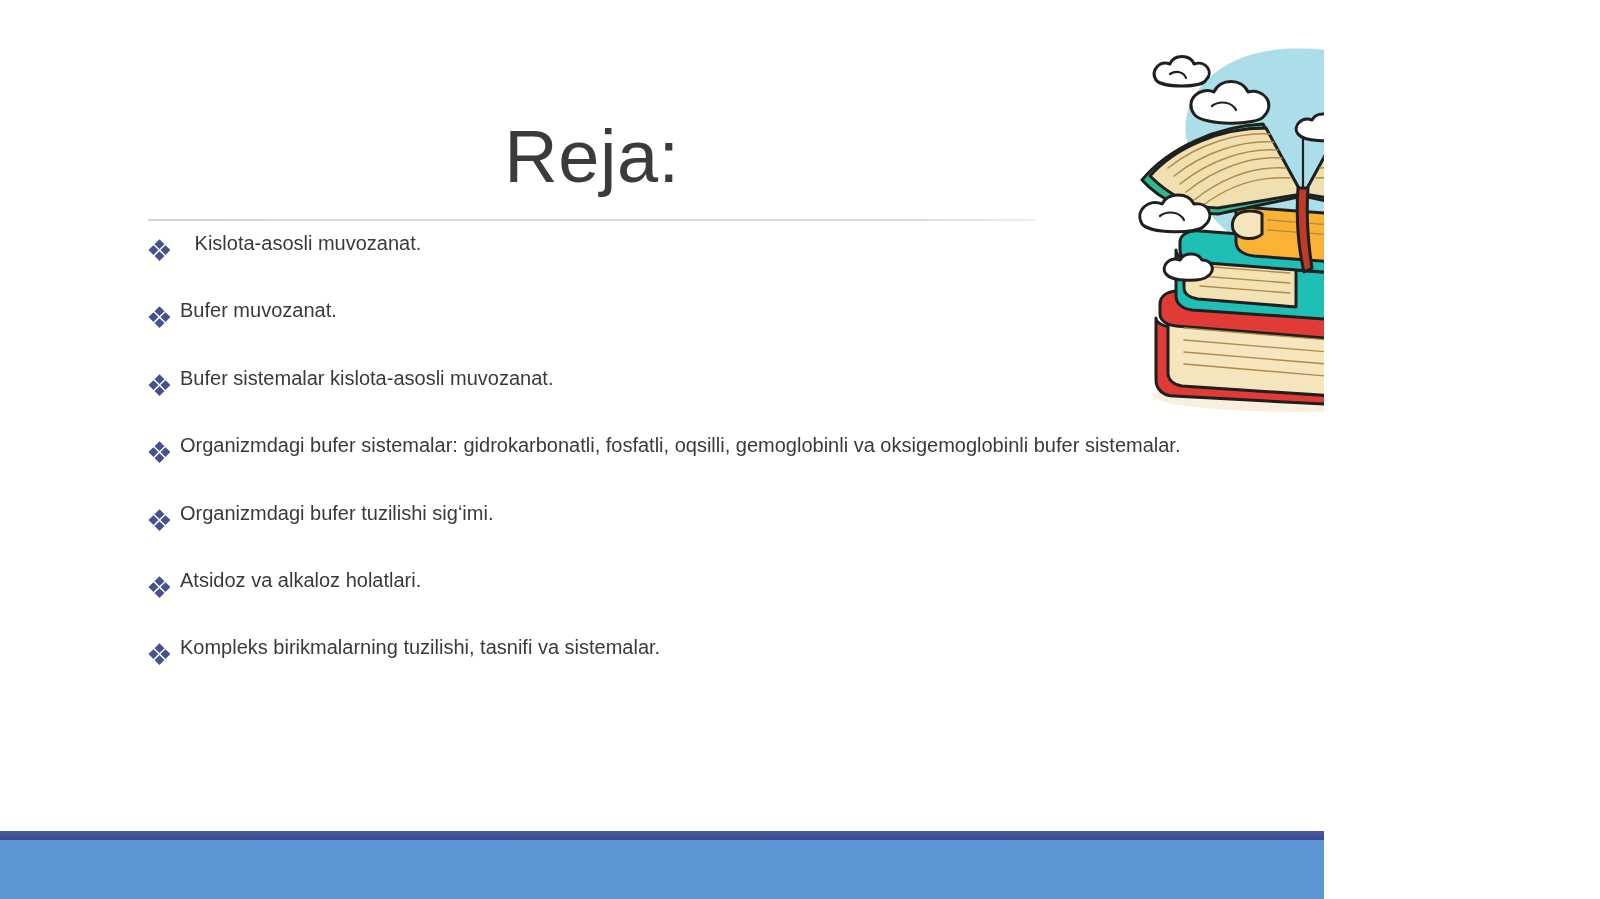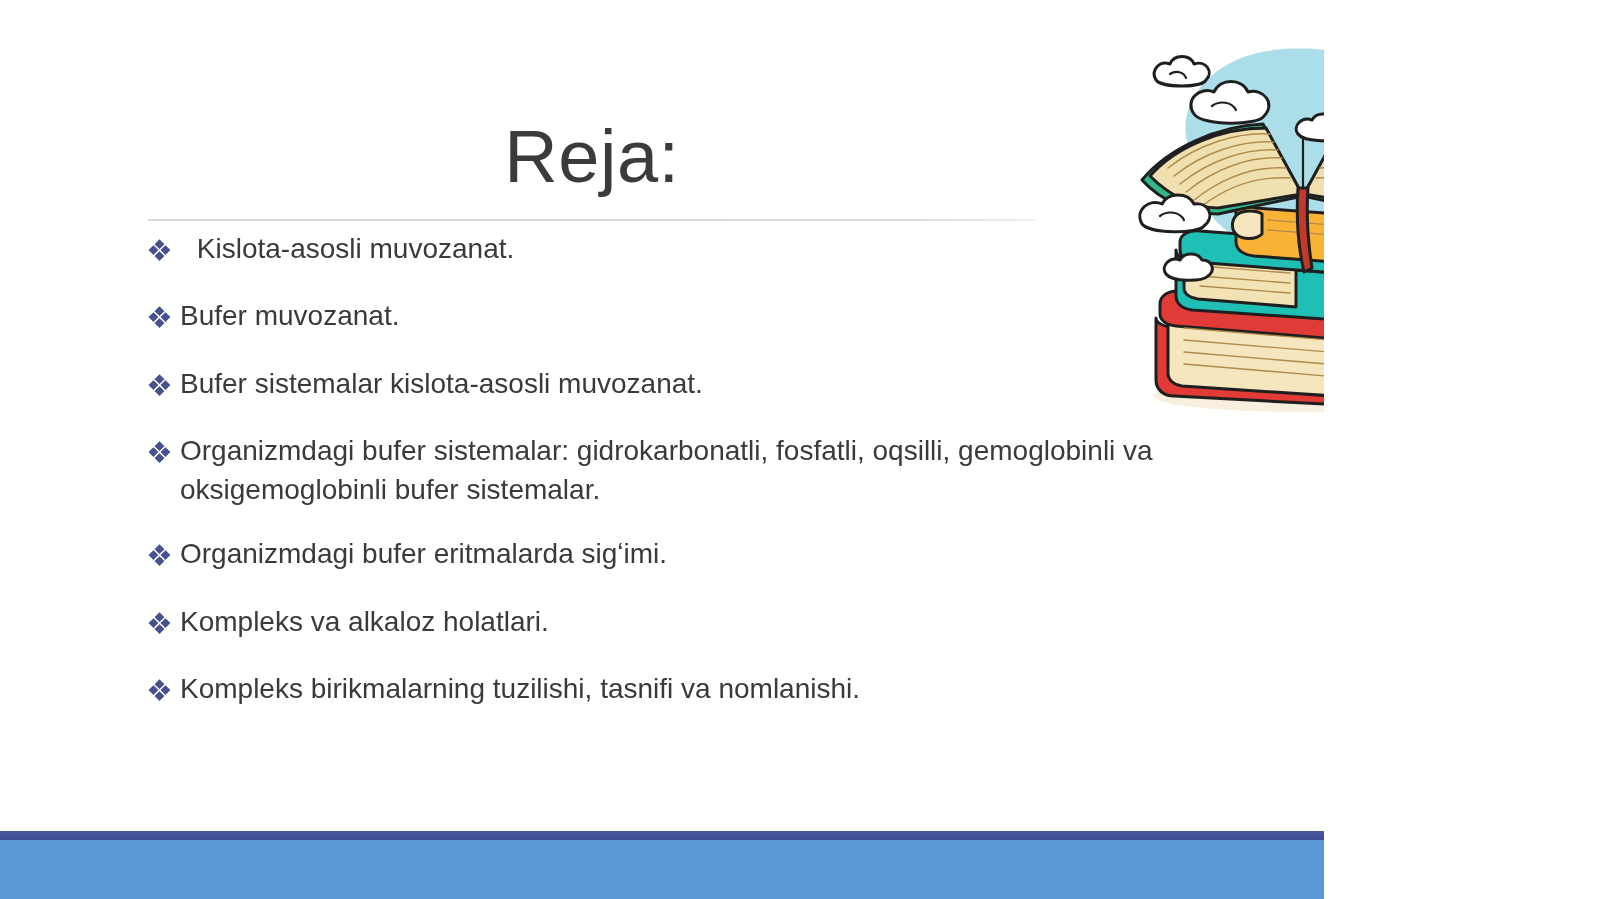--- a/index.html
+++ b/index.html
@@ -63,21 +63,21 @@
     flex:0 0 auto;
     width:34px;
     font-size:30px;
     line-height:1.38;
     color:#45528f;
     text-shadow:0 1px 0 rgba(255,255,255,.5);
     user-select:none;
   }
   .bullet-text {
     flex:1 1 auto;
-    font-size:28px;
+    font-size:20px;
     line-height:1.38;
     color:#3a3a3a;
     font-family:"Liberation Sans", sans-serif;
     white-space:pre-wrap;
   }
   .bullet-item.first .bullet-text { padding-left:9px; }
 
   
   .illustration {
     position:absolute;
@@ -133,31 +133,31 @@
       <span class="bullet-text">Bufer sistemalar kislota-asosli muvozanat.</span>
     </div>
 
     <div class="bullet-item wide">
       <span class="bullet-mark">❖</span>
       <span class="bullet-text">Organizmdagi bufer sistemalar: gidrokarbonatli, fosfatli, oqsilli, gemoglobinli va oksigemoglobinli bufer sistemalar.</span>
     </div>
 
     <div class="bullet-item">
       <span class="bullet-mark">❖</span>
-      <span class="bullet-text">Organizmdagi bufer eritmalarda sigʻimi.</span>
-    </div>
-
-    <div class="bullet-item">
-      <span class="bullet-mark">❖</span>
-      <span class="bullet-text">Kompleks va alkaloz holatlari.</span>
-    </div>
-
-    <div class="bullet-item">
-      <span class="bullet-mark">❖</span>
-      <span class="bullet-text">Kompleks birikmalarning tuzilishi, tasnifi va nomlanishi.</span>
+      <span class="bullet-text">Organizmdagi bufer tuzilishi sigʻimi.</span>
+    </div>
+
+    <div class="bullet-item">
+      <span class="bullet-mark">❖</span>
+      <span class="bullet-text">Atsidoz va alkaloz holatlari.</span>
+    </div>
+
+    <div class="bullet-item">
+      <span class="bullet-mark">❖</span>
+      <span class="bullet-text">Kompleks birikmalarning tuzilishi, tasnifi va sistemalar.</span>
     </div>
 
   </div>
 
   <div class="illustration">
     <svg viewBox="0 0 400 400" xmlns="http://www.w3.org/2000/svg">
       <defs>
         <style>
           .ink { stroke:#1f1f1f; stroke-width:3; stroke-linejoin:round; stroke-linecap:round; }
           .ink2 { stroke:#1f1f1f; stroke-width:2.2; fill:none; stroke-linecap:round; }

